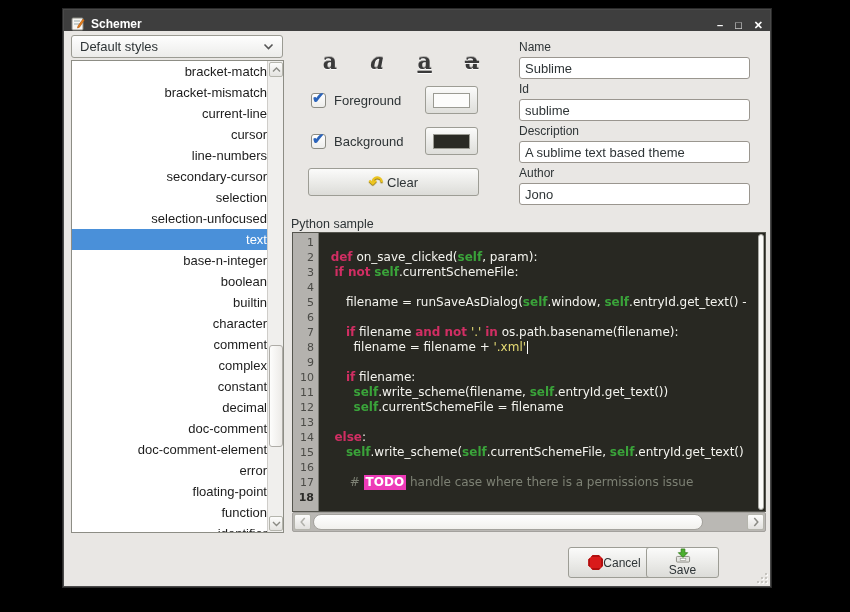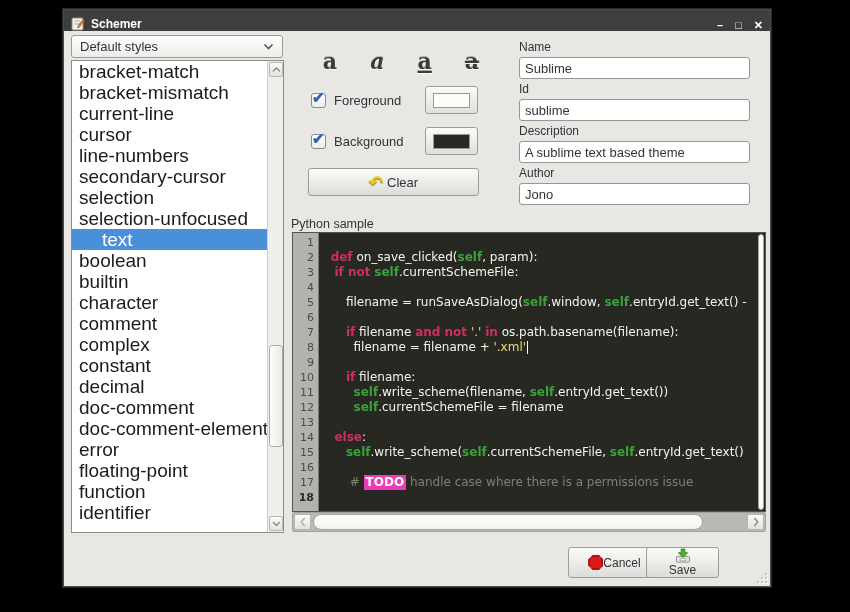--- a/index.html
+++ b/index.html
@@ -19,22 +19,22 @@
 
   
   .combo { position:absolute; left:7px; top:4px; width:212px; height:23px;
            background:linear-gradient(#fefefe,#ececea); border:1px solid #9b9b93; border-radius:3px;
            display:flex; align-items:center; padding:0 8px; font-size:13px; color:#2e3436; }
   .combo .chev { margin-left:auto; }
 
   .style-list { position:absolute; left:7px; top:29px; width:213px; height:473px;
                 background:#fff; border:1px solid #8d8d85; overflow:hidden; }
   .list-items { position:absolute; left:0; top:0; right:16px; bottom:0; }
-  .list-item { height:21px; line-height:21px; padding-left:7px; font-size:19px; color:#1c1c1c;
-               white-space:nowrap; }
+  .list-item { height:21px; line-height:21px; padding-left:7px; font-size:13px; color:#1c1c1c;
+               white-space:nowrap;text-align:right; }
   .list-item.selected { background:#4a90d9; color:#fff;padding-left:30px; }
 
   .v-scrollbar { position:absolute; right:0; top:0; bottom:0; width:16px;
                  background:#f0efed; border-left:1px solid #cfcdc9; }
   .sb-btn { position:absolute; left:1px; width:14px; height:15px;
             background:linear-gradient(#fcfcfb,#e4e3e0); border:1px solid #b5b5ad; border-radius:2px;
             display:flex; align-items:center; justify-content:center; }
   .sb-btn.up { top:1px; } .sb-btn.down { bottom:1px; }
   .sb-thumb { position:absolute; left:1px; width:14px; background:linear-gradient(90deg,#fdfdfc,#eceae7);
               border:1px solid #aeaca7; border-radius:3px; }
@@ -162,20 +162,21 @@
         <div class="list-items">
             <div class="list-item">bracket-match</div>
             <div class="list-item">bracket-mismatch</div>
             <div class="list-item">current-line</div>
             <div class="list-item">cursor</div>
             <div class="list-item">line-numbers</div>
             <div class="list-item">secondary-cursor</div>
             <div class="list-item">selection</div>
             <div class="list-item">selection-unfocused</div>
             <div class="list-item selected">text</div>
+            <div class="list-item">base-n-integer</div>
             <div class="list-item">boolean</div>
             <div class="list-item">builtin</div>
             <div class="list-item">character</div>
             <div class="list-item">comment</div>
             <div class="list-item">complex</div>
             <div class="list-item">constant</div>
             <div class="list-item">decimal</div>
             <div class="list-item">doc-comment</div>
             <div class="list-item">doc-comment-element</div>
             <div class="list-item">error</div>

